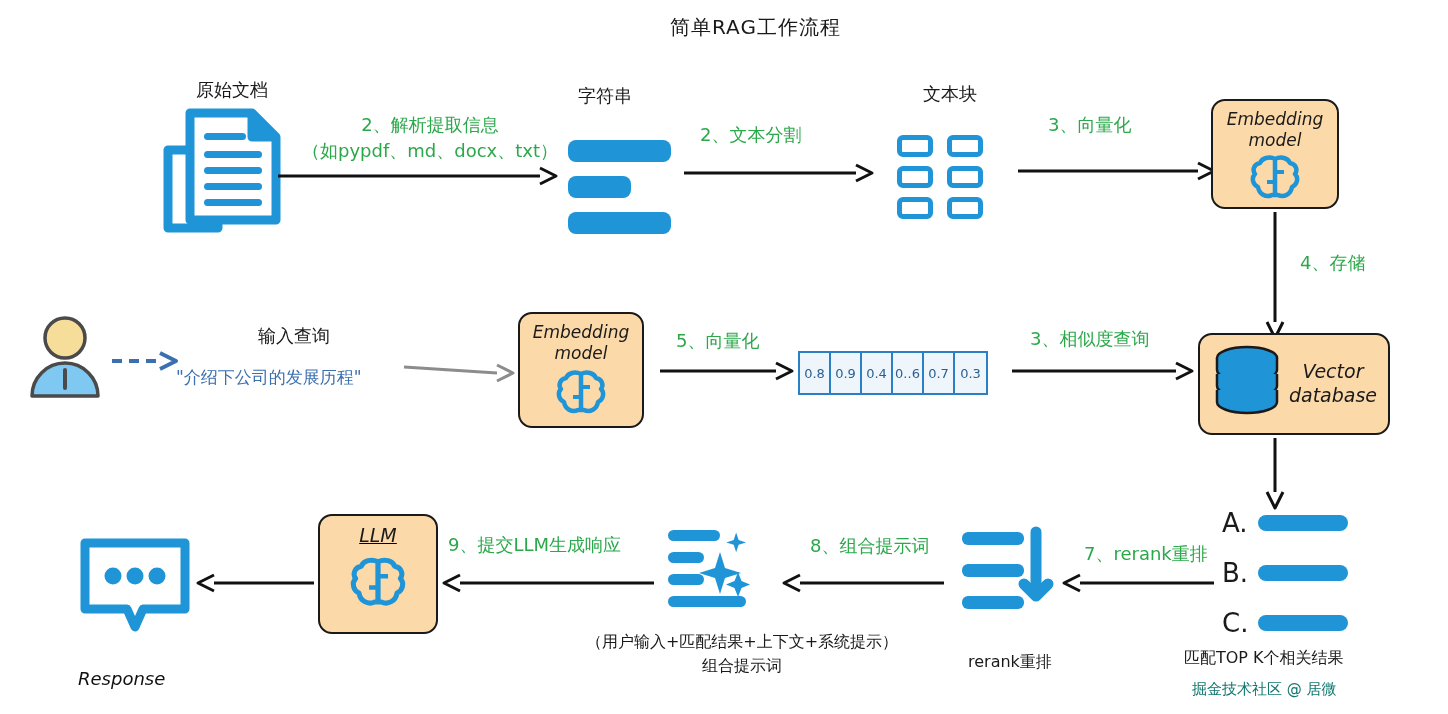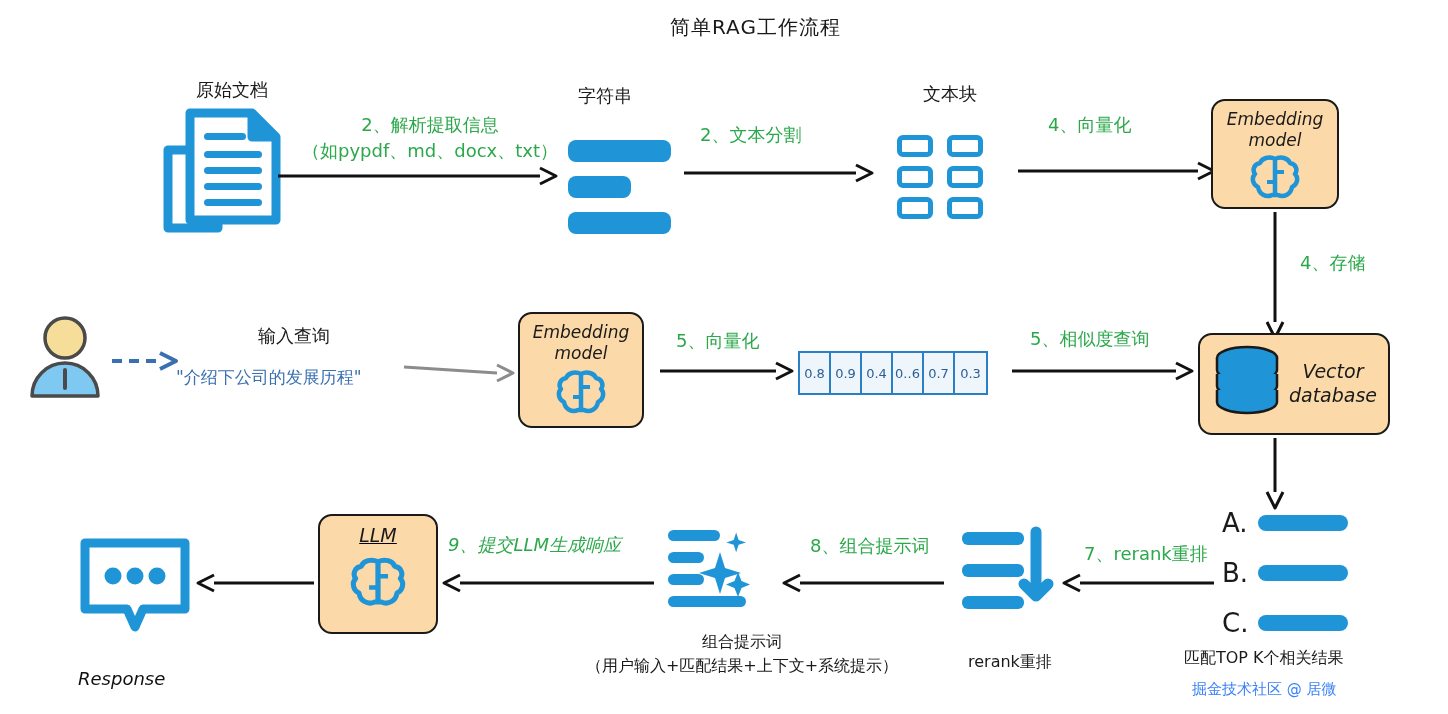--- a/index.html
+++ b/index.html
@@ -34,21 +34,21 @@
     font-size: 17px; color: #3a6fb0; white-space: nowrap; font-weight: 500;
   }
   .box-text {
     font-size: 17px; color: #1a1a1a; text-align: center; white-space: nowrap;
     line-height: 1.25; font-style: italic;
   }
   .mono-label {
     font-size: 18px; color: #111; white-space: nowrap; font-style: italic;
   }
   .watermark {
-    font-size: 15px; color: #3b82f6; white-space: nowrap;
+    font-size: 15px; color: #0f766e; white-space: nowrap;
   }
 
   
   .orange-box {
     background: #fbd9a8;
     border: 2.5px solid #1a1a1a;
     border-radius: 14px;
     display: flex; flex-direction: column;
     align-items: center; justify-content: flex-start;
     padding-top: 8px;
@@ -131,21 +131,21 @@
     <div style="display:grid; grid-template-columns:36px 36px; grid-template-rows:22px 22px 22px; gap:9px 14px;">
       <div class="chunk-cell"></div>
         <div class="chunk-cell"></div>
       <div class="chunk-cell"></div>
         <div class="chunk-cell"></div>
       <div class="chunk-cell"></div>
         <div class="chunk-cell"></div>
     </div>
   </div>
 
-  <div class="abs step-label" style="left:1048px; top:112px;">4、向量化</div>
+  <div class="abs step-label" style="left:1048px; top:112px;">3、向量化</div>
 
   <div class="abs" style="left:1018px; top:160px;">
     <svg width="198" height="22" viewBox="0 0 198 22">
       <line x1="0" y1="11" x2="180" y2="11" stroke="#111" stroke-width="3"></line>
       <path d="M180 3 l16 8 l-16 8" fill="none" stroke="#111" stroke-width="3" stroke-linejoin="round"></path>
     </svg>
   </div>
 
   <div class="abs orange-box" style="left:1211px; top:99px; width:128px; height:110px;">
     <div class="box-text">
@@ -223,21 +223,21 @@
 
   <div class="abs vec-wrap" style="left:798px; top:351px;">
     <div class="vec-cell">0.8</div>
     <div class="vec-cell">0.9</div>
     <div class="vec-cell">0.4</div>
     <div class="vec-cell">0..6</div>
     <div class="vec-cell">0.7</div>
     <div class="vec-cell">0.3</div>
   </div>
 
-  <div class="abs step-label" style="left:1030px; top:326px;">5、相似度查询</div>
+  <div class="abs step-label" style="left:1030px; top:326px;">3、相似度查询</div>
 
   <div class="abs" style="left:1012px; top:360px;">
     <svg width="182" height="22" viewBox="0 0 182 22">
       <line x1="0" y1="11" x2="164" y2="11" stroke="#111" stroke-width="3"></line>
       <path d="M164 3 l16 8 l-16 8" fill="none" stroke="#111" stroke-width="3" stroke-linejoin="round"></path>
     </svg>
   </div>
 
   <div class="abs orange-box" style="left:1198px; top:333px; width:192px; height:102px;
        flex-direction:row; align-items:center; justify-content:center; padding-top:0; gap:6px;">
@@ -315,25 +315,25 @@
       <rect x="0" y="24" width="36" height="11" rx="5.5" fill="#1f95d8"></rect>
       <rect x="0" y="46" width="36" height="11" rx="5.5" fill="#1f95d8"></rect>
       <rect x="0" y="68" width="78" height="11" rx="5.5" fill="#1f95d8"></rect>
       <path d="M52 24 L57 40 L73 45 L57 50 L52 66 L47 50 L31 45 L47 40 Z" fill="#1f95d8"></path>
       <path d="M72 2 L75 11 L84 14 L75 17 L72 26 L69 17 L60 14 L69 11 Z" fill="#1f95d8" transform="translate(-4,-2) scale(0.82) translate(16,6)"></path>
       <path d="M70 44 L73.5 53 L82 56.5 L73.5 60 L70 69 L66.5 60 L58 56.5 L66.5 53 Z" fill="#1f95d8"></path>
     </svg>
   </div>
 
   <div class="abs caption" style="left:512px; top:630px; width:460px;">
+    <div>（用户输入+匹配结果+上下文+系统提示）</div>
     <div>组合提示词</div>
-    <div>（用户输入+匹配结果+上下文+系统提示）</div>
-  </div>
-
-  <div class="abs step-label" style="left:448px; top:532px;font-style:italic;">9、提交LLM生成响应</div>
+  </div>
+
+  <div class="abs step-label" style="left:448px; top:532px;">9、提交LLM生成响应</div>
 
   <div class="abs" style="left:442px; top:572px;">
     <svg width="212" height="22" viewBox="0 0 212 22">
       <line x1="18" y1="11" x2="212" y2="11" stroke="#111" stroke-width="3"></line>
       <path d="M18 3 l-16 8 l16 8" fill="none" stroke="#111" stroke-width="3" stroke-linejoin="round"></path>
     </svg>
   </div>
 
   <div class="abs orange-box" style="left:318px; top:514px; width:120px; height:120px;text-decoration:underline;">
     <div class="box-text" style="font-size:19px;">LLM</div>

